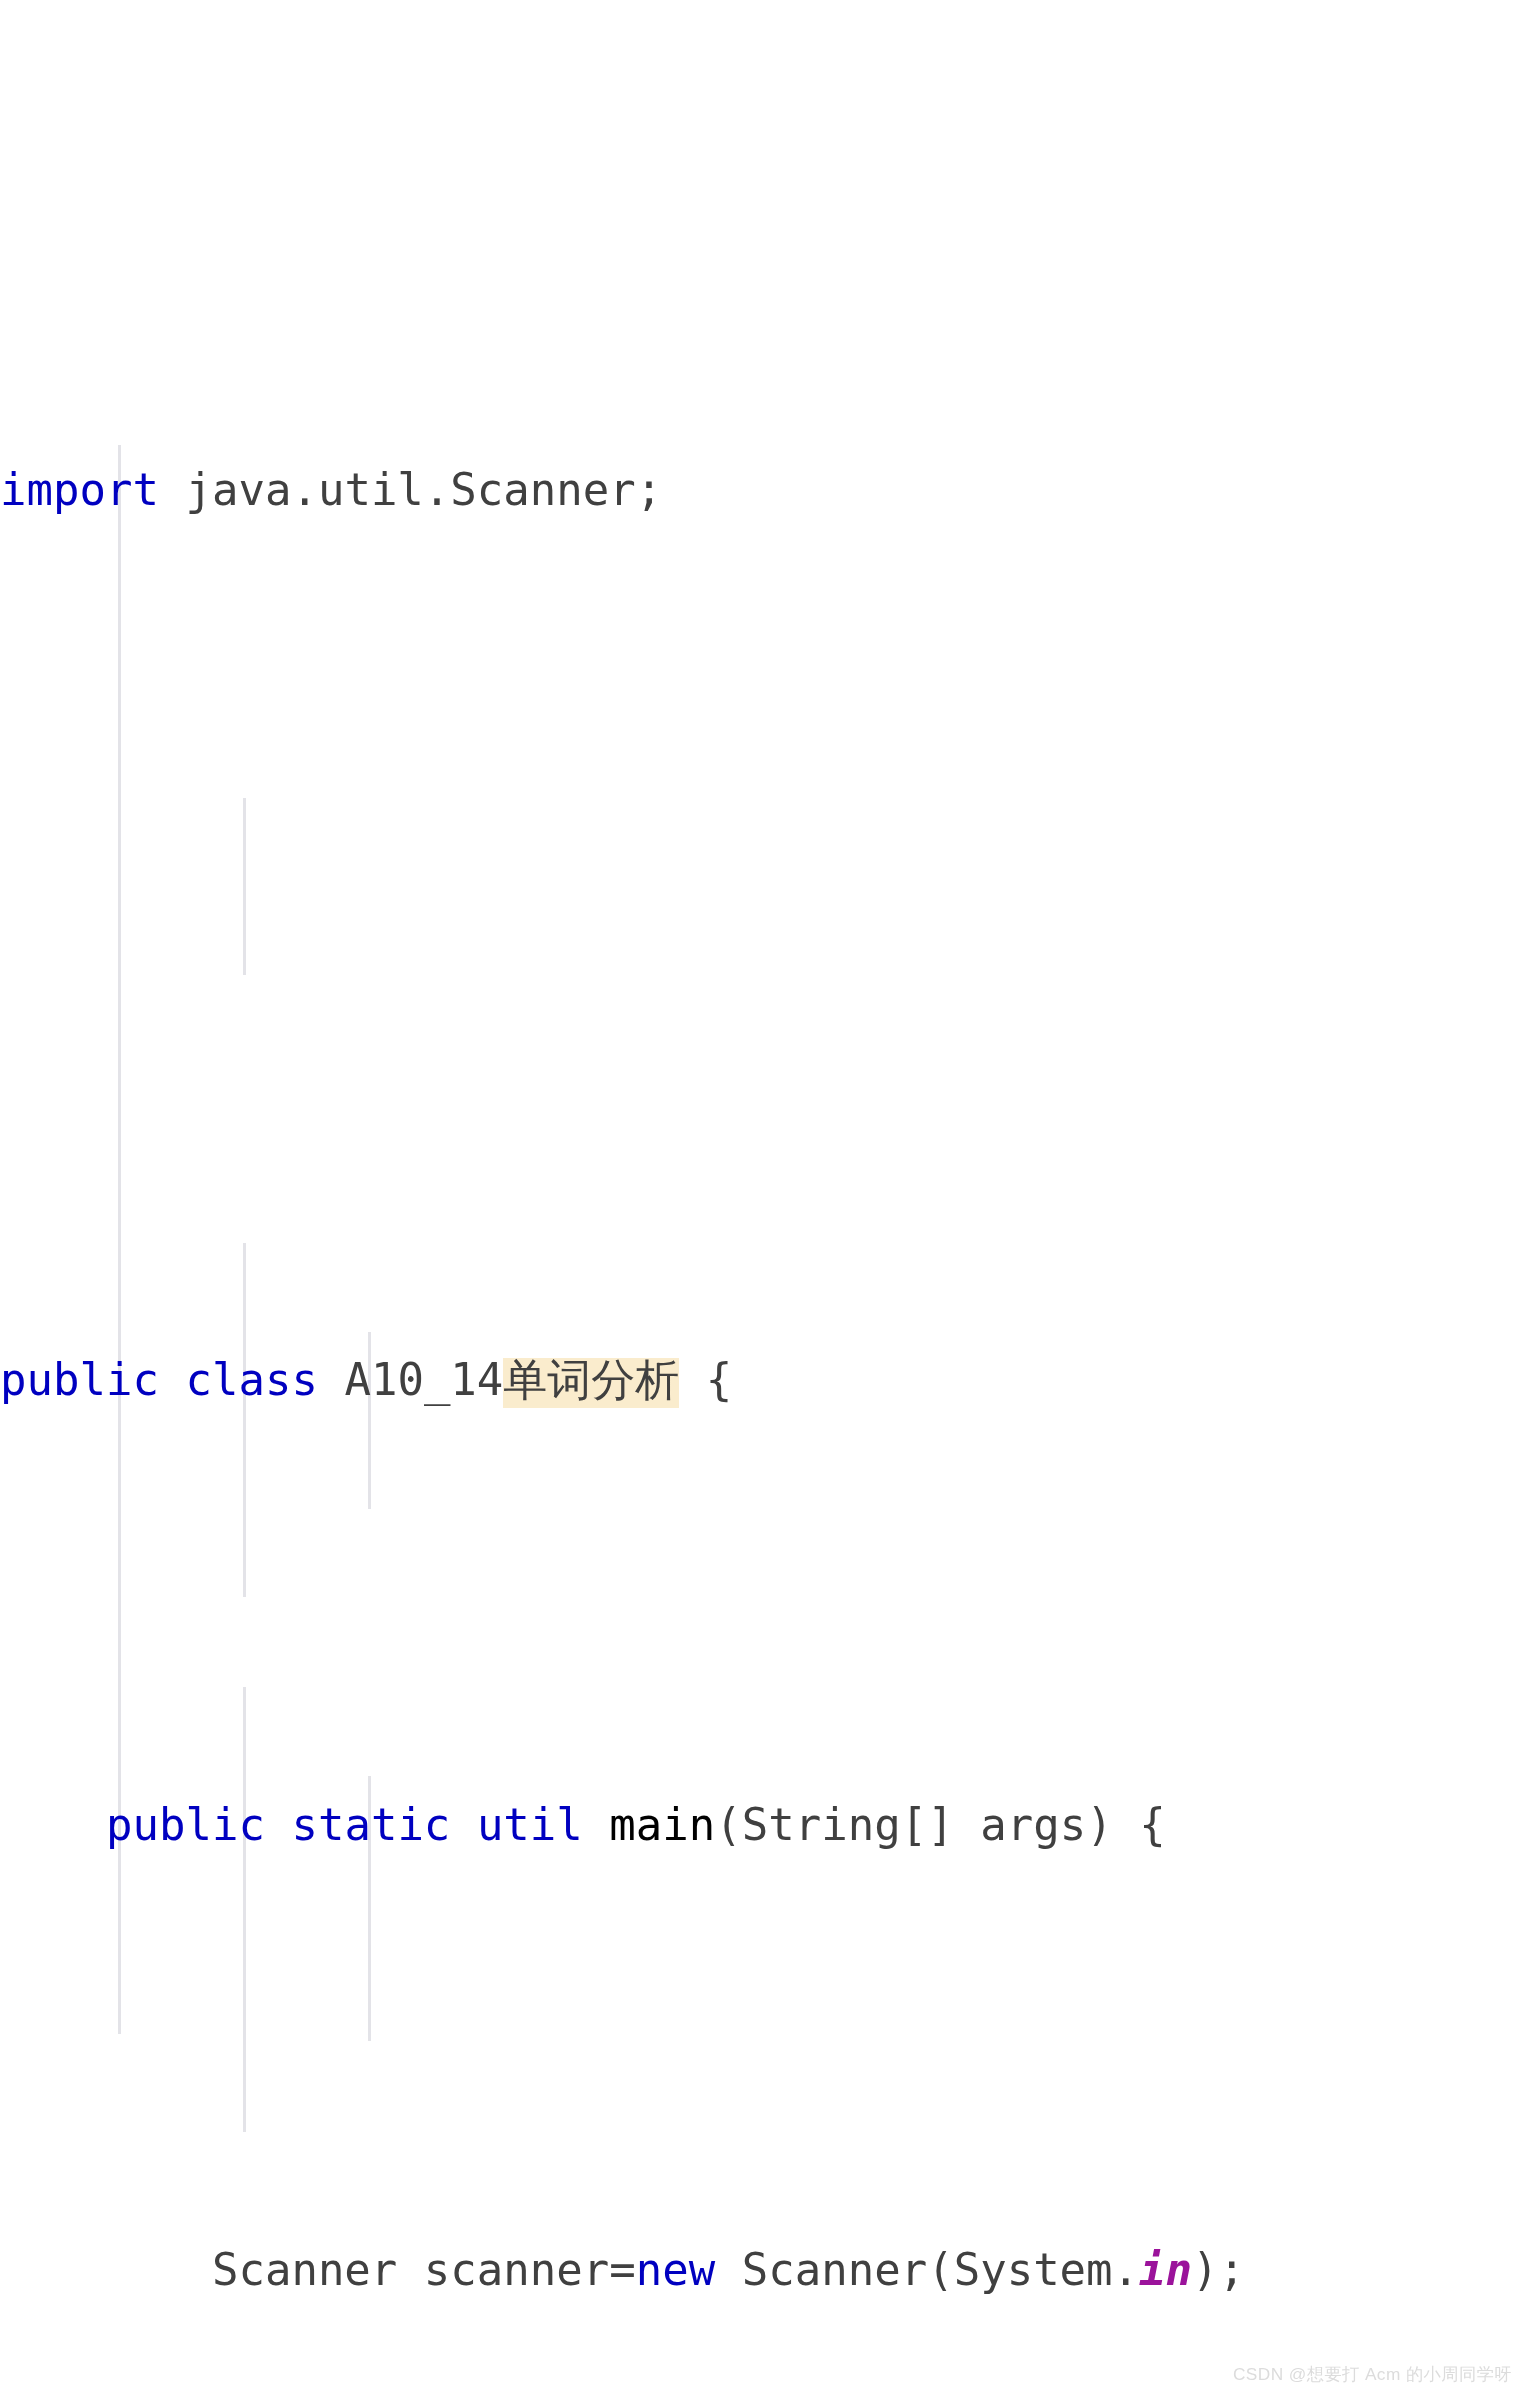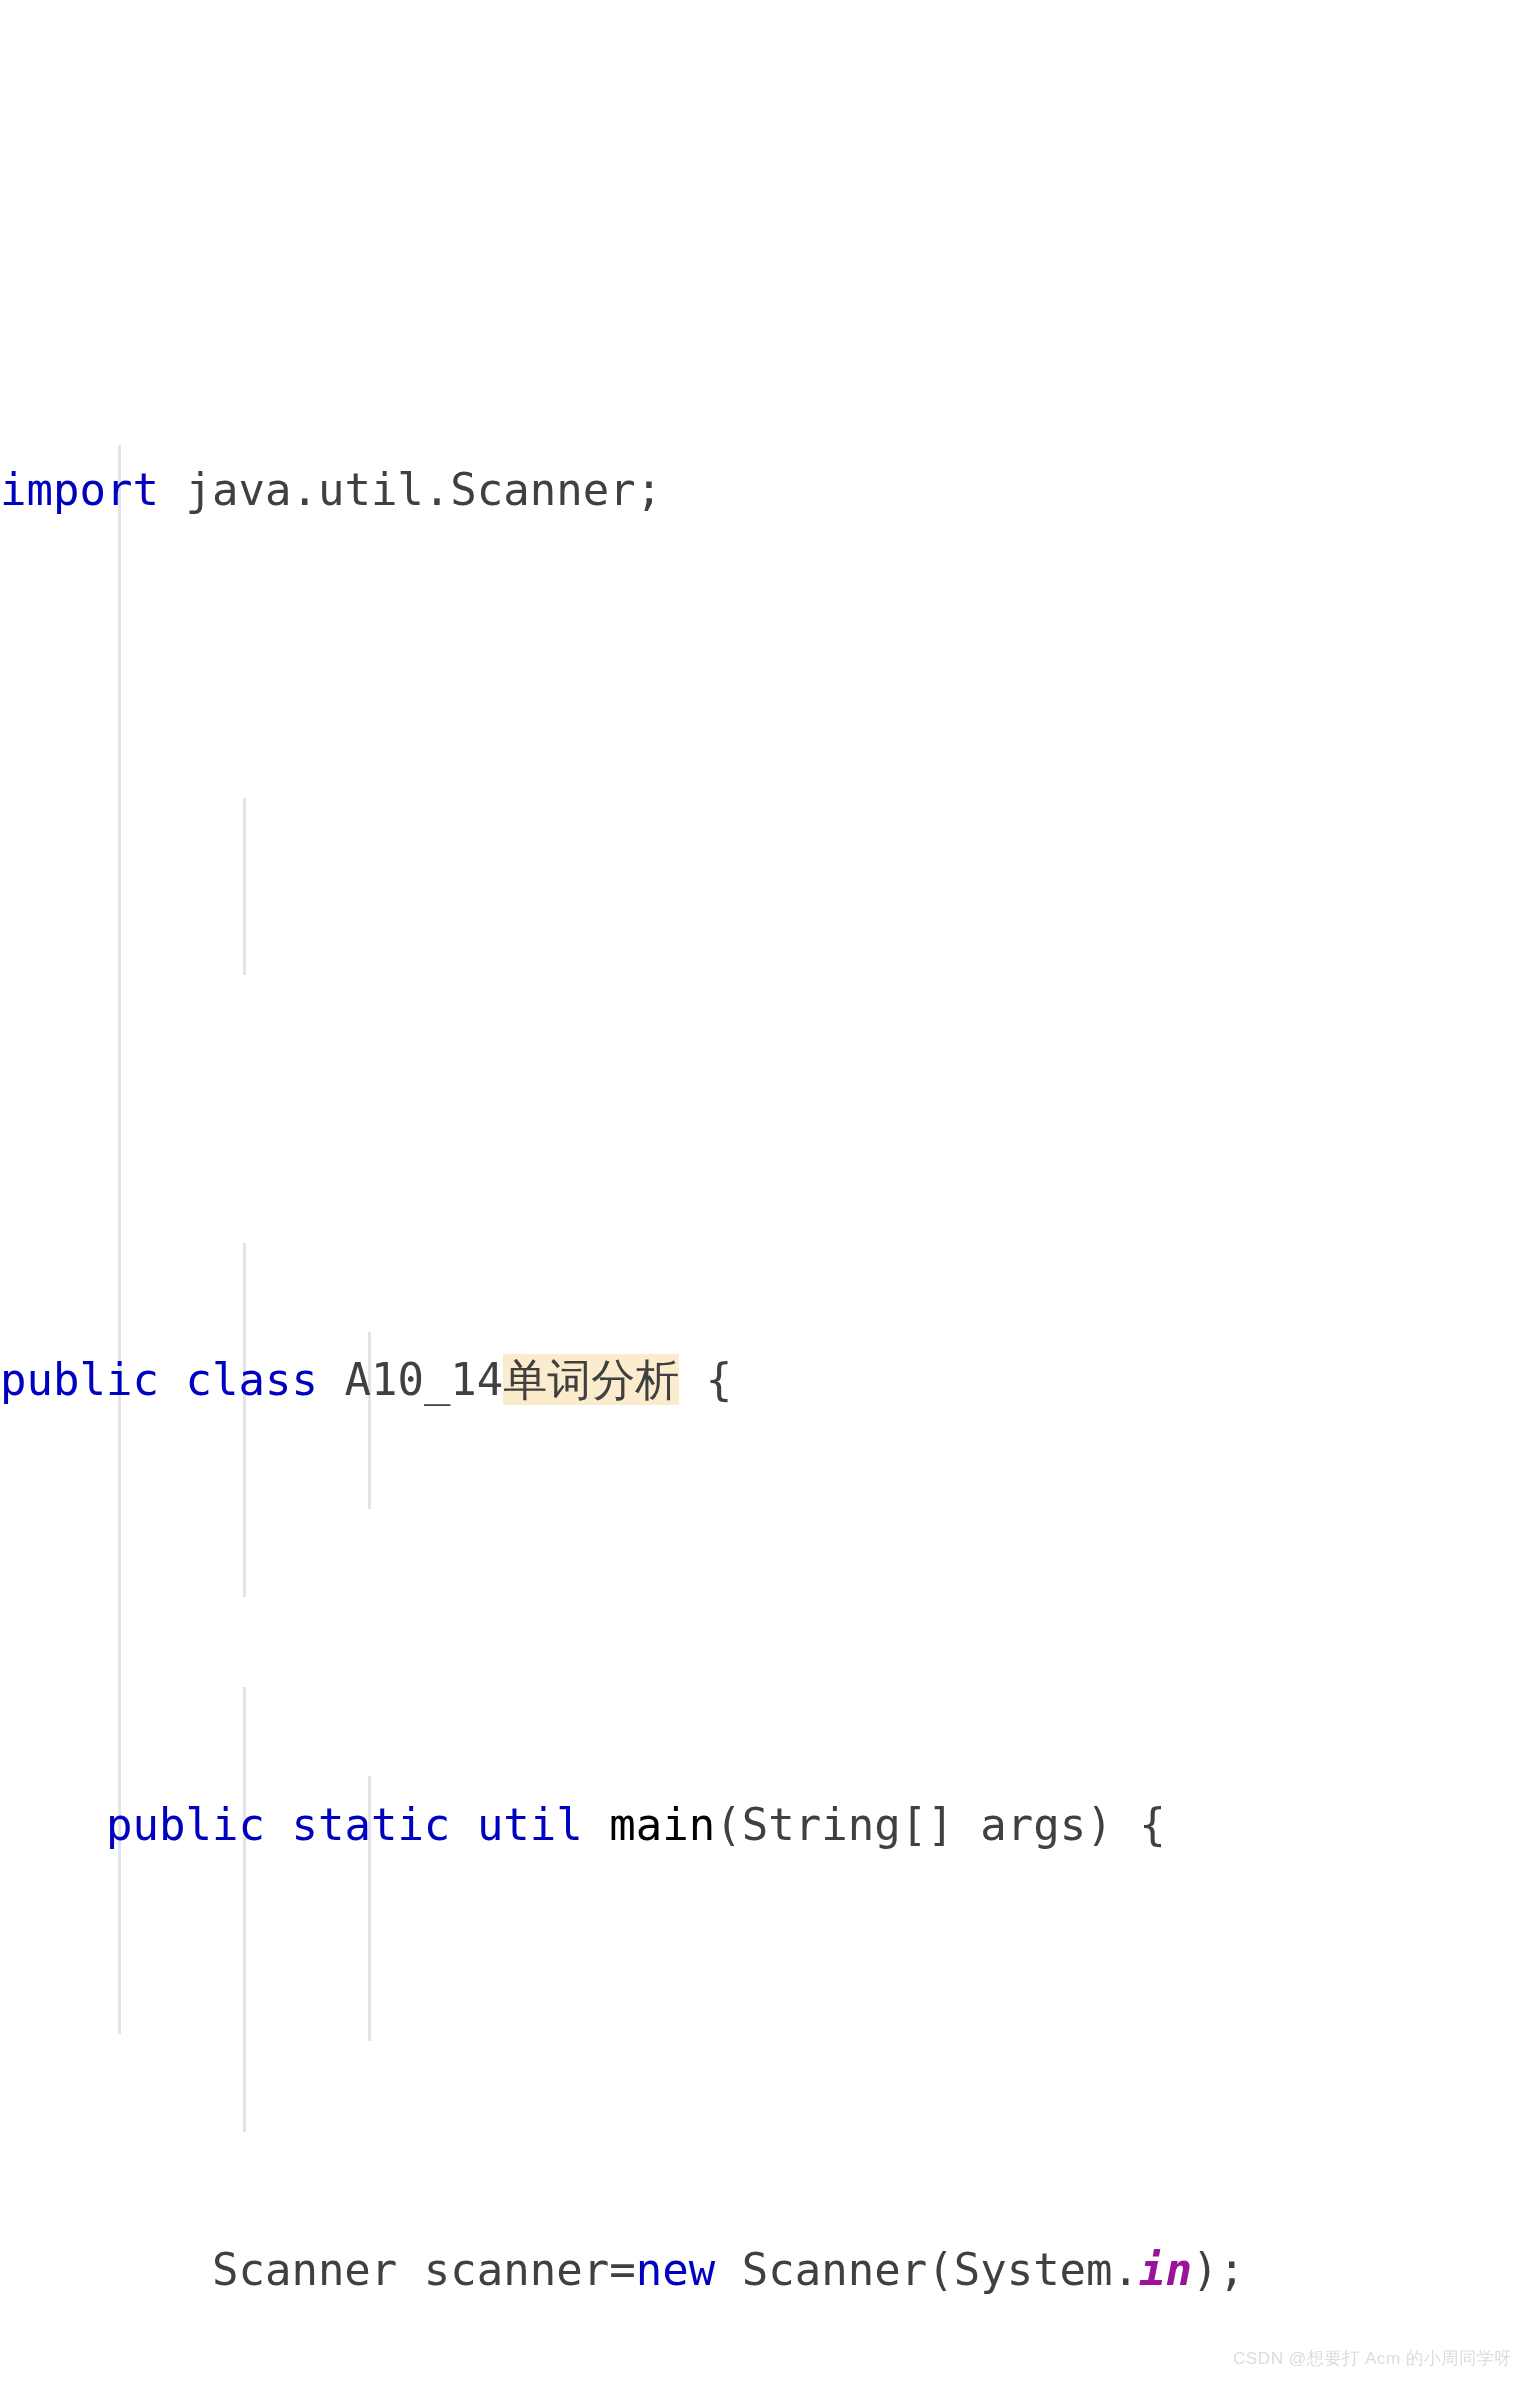--- a/index.html
+++ b/index.html
@@ -43,34 +43,35 @@
   
   .kw      { color: #0000c0; }          
   .fn      { color: #000000; }          
   .fld     { color: #9b139b; }          
   .ital    { font-style: italic; font-weight: bold; }
   .plain   { color: #404040; }
 
   
   .hl {
     background: #faeccd;
+    font-family: Liberation Mono, monospace;
   }
 
   
   .guide {
     position: absolute;
     width: 3.3px;
     background: #e3e3e8;
   }
 
   
   .watermark {
     position: absolute;
     right: 20px;
-    bottom: 31px;
+    bottom: 15px;
     font-family: "Liberation Sans", "DejaVu Sans", sans-serif;
     font-size: 17.3px;
     color: #dcdcdc;
     letter-spacing: 0.4px;
     white-space: nowrap;
   }
 </style>
 </head>
 <body>
 

